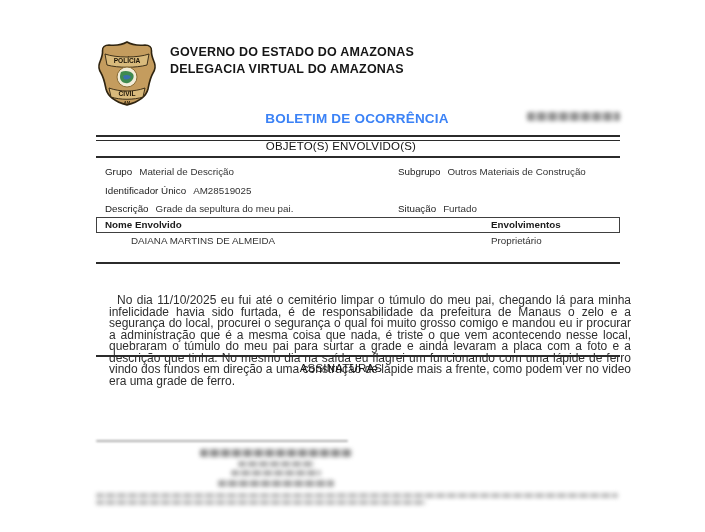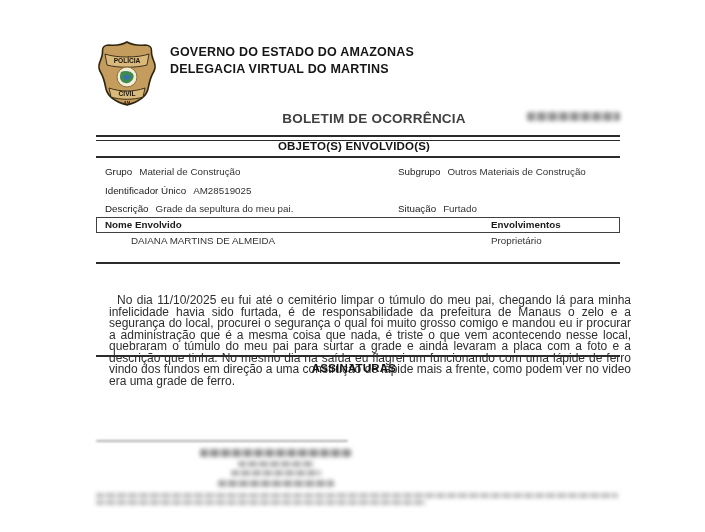--- a/index.html
+++ b/index.html
@@ -6,31 +6,31 @@
   body{width:705px;height:532px;background:#fff;overflow:hidden;
        font-family:"Liberation Sans",sans-serif;-webkit-font-smoothing:antialiased;}
   .page{position:relative;width:705px;height:532px;background:#ffffff;}
 
   
   .badge{position:absolute;left:96px;top:40px;width:62px;height:66px;}
   .org{position:absolute;left:170px;top:44px;font-weight:bold;font-size:12.5px;
        line-height:16.5px;color:#161616;letter-spacing:.2px;}
 
   
-  .title{position:absolute;left:112px;top:111px;width:524px;text-align:center;
-         font-weight:bold;font-size:13.5px;color:#404040;letter-spacing:.2px;}
+  .title{position:absolute;left:95px;top:111px;width:524px;text-align:center;
+         font-weight:bold;font-size:13.5px;color:#3b82f6;letter-spacing:.2px;}
   .num-redacted{position:absolute;left:527px;top:112px;width:93px;height:9px;}
 
   
   .dbl-line{position:absolute;left:96px;top:135px;width:524px;height:3px;
             border-top:2px solid #2b2b2b;border-bottom:1px solid #2b2b2b;}
   .thick{position:absolute;left:96px;width:524px;height:2px;background:#2b2b2b;}
 
-  .sec-head{position:absolute;left:92px;width:524px;text-align:center;
-            font-weight:bold;font-size:11.5px;color:#141414;letter-spacing:.2px;}
+  .sec-head{position:absolute;left:79px;width:524px;text-align:center;
+            font-weight:normal;font-size:11.5px;color:#141414;letter-spacing:.2px;}
 
   
   .frow{position:absolute;left:96px;width:524px;font-size:9.8px;color:#333;}
   .fl{font-weight:normal;color:#1b1b1b;margin-right:7px;}
   .fcol-l{position:absolute;left:9px;white-space:nowrap;}
   .fcol-r{position:absolute;left:302px;white-space:nowrap;}
 
   
   .tbl-head{position:absolute;left:96px;top:217px;width:522px;height:14px;
             border:1px solid #404040;font-size:9.8px;font-weight:bold;color:#1b1b1b;line-height:14px;}
@@ -67,34 +67,34 @@
     <circle cx="31" cy="37" r="10" fill="#f2ecd8" stroke="#8a6d35" stroke-width="1"></circle>
     <path d="M25 32 C29 30 35 31 37 34 C39 37 36 42 32 43 C28 44 24 41 24 37 C24 35 24.5 33 25 32 Z" fill="#3f8a4f"></path>
     <path d="M27 36 C30 34 34 35 35 37 C34 39 30 40 28 39 Z" fill="#3a6fae"></path>
     <path d="M13 48 C24 52 38 52 49 48 L47 57 C38 60 24 60 15 57 Z" fill="#d9ba7c" stroke="#2f2410" stroke-width="0.9"></path>
     <text x="31" y="56" text-anchor="middle" font-size="6.6" font-weight="bold" fill="#1a1205" font-family="Liberation Sans, sans-serif">CIVIL</text>
     <text x="31" y="63.5" text-anchor="middle" font-size="4.2" font-weight="bold" fill="#2f2410" font-family="Liberation Sans, sans-serif">AM</text>
   </svg>
 
   <div class="org">
     <div>GOVERNO DO ESTADO DO AMAZONAS</div>
-    <div>DELEGACIA VIRTUAL DO MARTINS</div>
+    <div>DELEGACIA VIRTUAL DO AMAZONAS</div>
   </div>
 
   <div class="title">BOLETIM DE OCORRÊNCIA</div>
   <div class="redacted num-redacted"></div>
 
   <div class="dbl-line"></div>
 
   <div class="sec-head" style="top:140px;">OBJETO(S) ENVOLVIDO(S)</div>
   <div class="thick" style="top:156px;"></div>
 
   <div class="frow" style="top:166px;">
     <span class="fcol-l">
-      <span class="fl">Grupo</span><span>Material de Construção</span>
+      <span class="fl">Grupo</span><span>Material de Descrição</span>
     </span>
     <span class="fcol-r">
       <span class="fl">Subgrupo</span><span>Outros Materiais de Construção</span>
     </span>
   </div>
 
   <div class="frow" style="top:185px;">
     <span class="fcol-l">
       <span class="fl">Identificador Único</span><span>AM28519025</span>
     </span>

